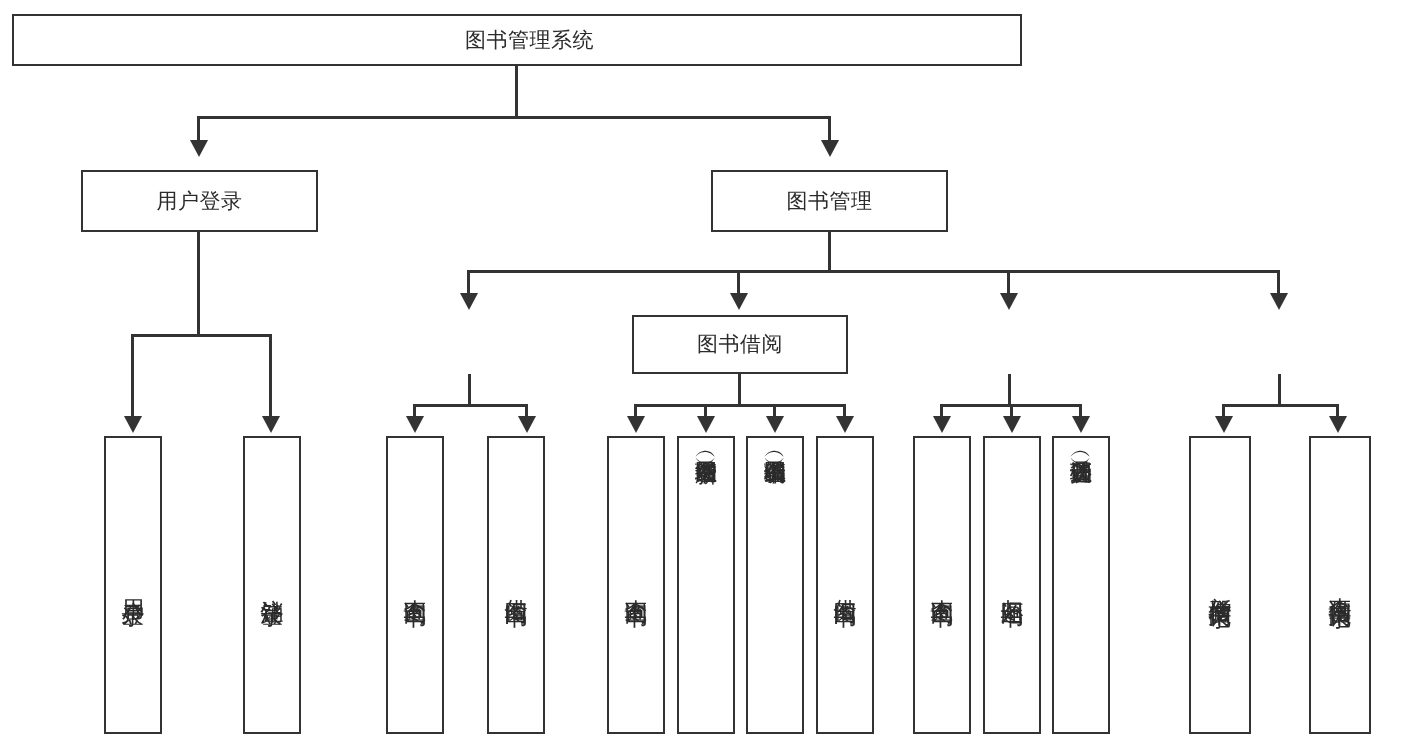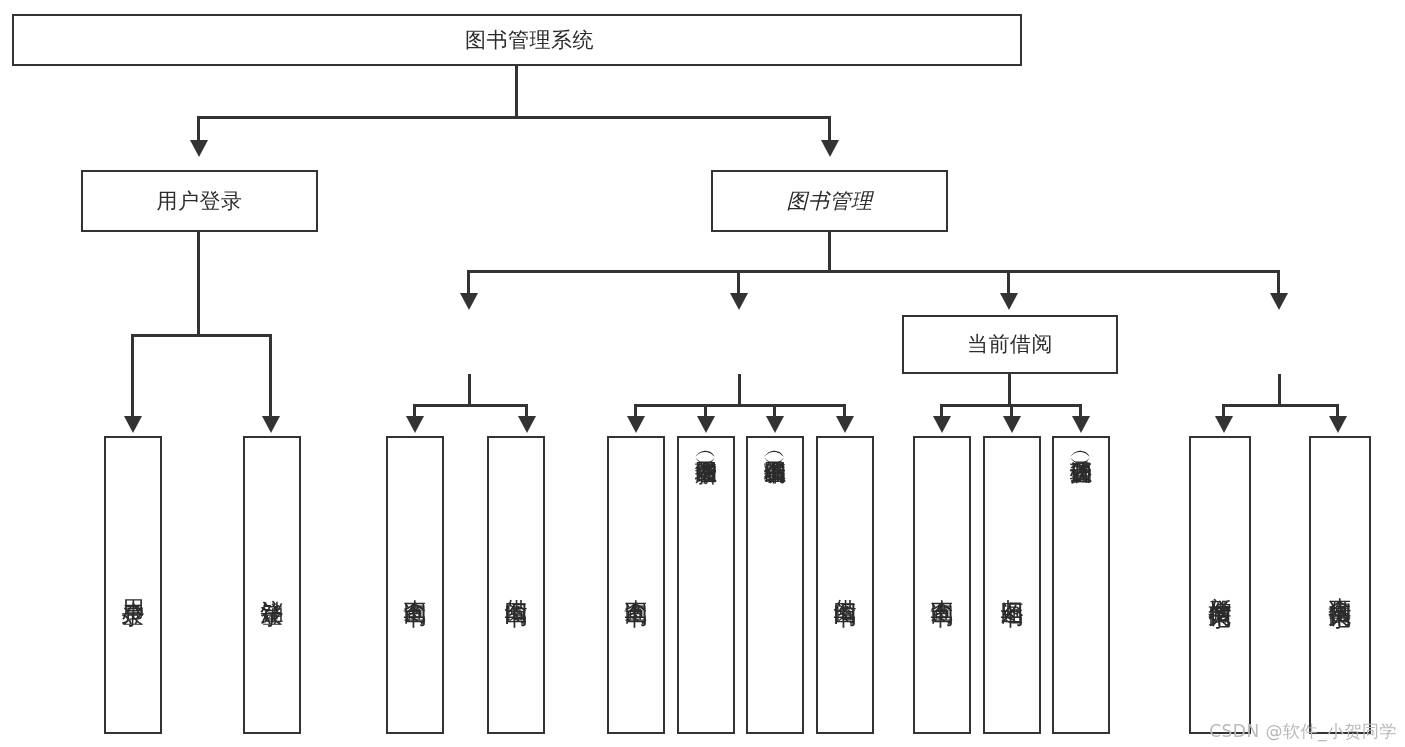--- a/index.html
+++ b/index.html
@@ -95,21 +95,21 @@
   <div class="conn h" style="left:197px; top:116px; width:634px; height:3px;"></div>
 
   <div class="conn v" style="left:197px; top:116px; width:3px; height:26px;"></div>
   <div class="arrow" style="left:190px; top:140px;"></div>
   <div class="conn v" style="left:828px; top:116px; width:3px; height:26px;"></div>
   <div class="arrow" style="left:821px; top:140px;"></div>
 
   <div class="node horiz" style="left:81px; top:170px; width:237px; height:62px;">
     <span class="label">用户登录</span>
   </div>
-  <div class="node horiz" style="left:711px; top:170px; width:237px; height:62px;font-style:italic;">
+  <div class="node horiz" style="left:711px; top:170px; width:237px; height:62px;">
     <span class="label">图书管理</span>
   </div>
 
   <div class="conn v" style="left:197px; top:232px; width:3px; height:104px;"></div>
   <div class="conn h" style="left:131px; top:334px; width:141px; height:3px;"></div>
   <div class="conn v" style="left:131px; top:334px; width:3px; height:84px;"></div>
   <div class="arrow" style="left:124px; top:416px;"></div>
   <div class="conn v" style="left:269px; top:334px; width:3px; height:84px;"></div>
   <div class="arrow" style="left:262px; top:416px;"></div>
 
@@ -118,22 +118,22 @@
 
   <div class="conn v" style="left:467px; top:270px; width:3px; height:25px;"></div>
   <div class="arrow" style="left:460px; top:293px;"></div>
   <div class="conn v" style="left:737px; top:270px; width:3px; height:25px;"></div>
   <div class="arrow" style="left:730px; top:293px;"></div>
   <div class="conn v" style="left:1007px; top:270px; width:3px; height:25px;"></div>
   <div class="arrow" style="left:1000px; top:293px;"></div>
   <div class="conn v" style="left:1277px; top:270px; width:3px; height:25px;"></div>
   <div class="arrow" style="left:1270px; top:293px;"></div>
 
-  <div class="node horiz" style="left:902px; top:315px; width:216px; height:59px;">
-    <span class="label">当前借阅</span>
+  <div class="node horiz" style="left:632px; top:315px; width:216px; height:59px;">
+    <span class="label">图书借阅</span>
   </div>
 
   <div class="conn v" style="left:468px; top:374px; width:3px; height:32px;"></div>
   <div class="conn h" style="left:413px; top:404px; width:115px; height:3px;"></div>
   <div class="conn v" style="left:413px; top:404px; width:3px; height:14px;"></div>
   <div class="arrow" style="left:406px; top:416px;"></div>
   <div class="conn v" style="left:525px; top:404px; width:3px; height:14px;"></div>
   <div class="arrow" style="left:518px; top:416px;"></div>
 
   <div class="conn v" style="left:738px; top:374px; width:3px; height:32px;"></div>
@@ -200,15 +200,14 @@
     <span class="label">确认归还（管理员）</span>
   </div>
 
   <div class="node vert centered" style="left:1189px; top:436px; width:62px; height:298px;">
     <span class="label">新增借阅记录</span>
   </div>
   <div class="node vert centered" style="left:1309px; top:436px; width:62px; height:298px;">
     <span class="label">查询借阅记录</span>
   </div>
 
-  <div id="watermark">CSDN @软件_小贺同学</div>
 
 </div>
 
 </body></html>

